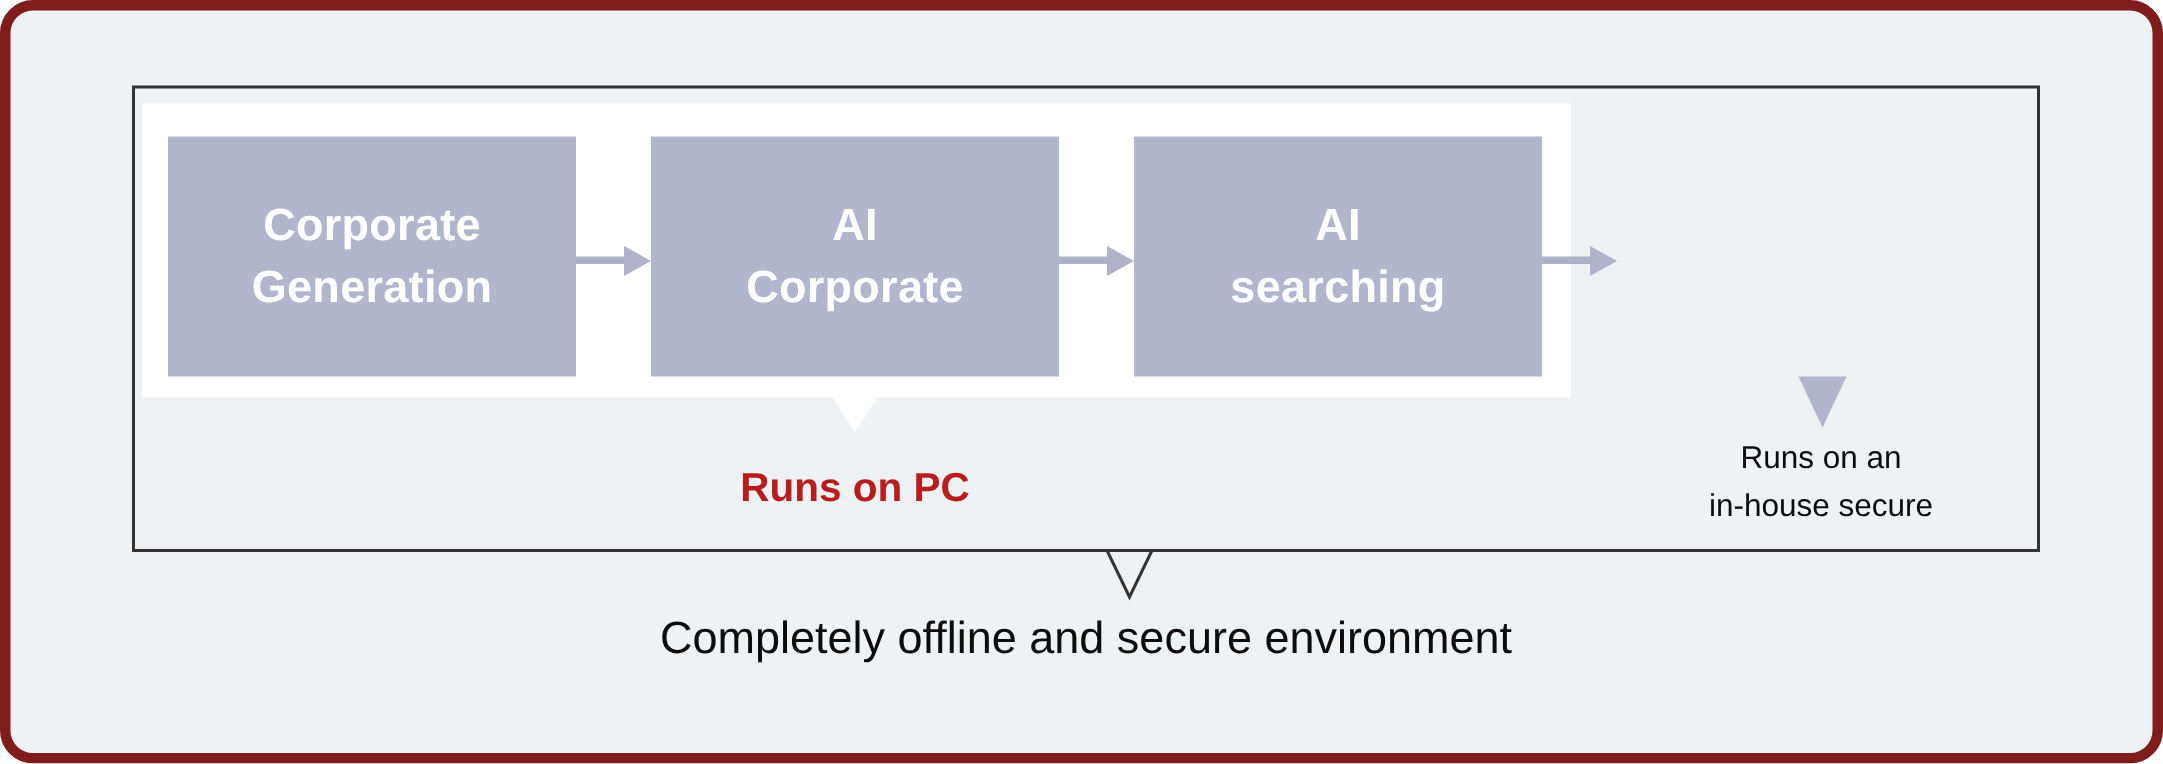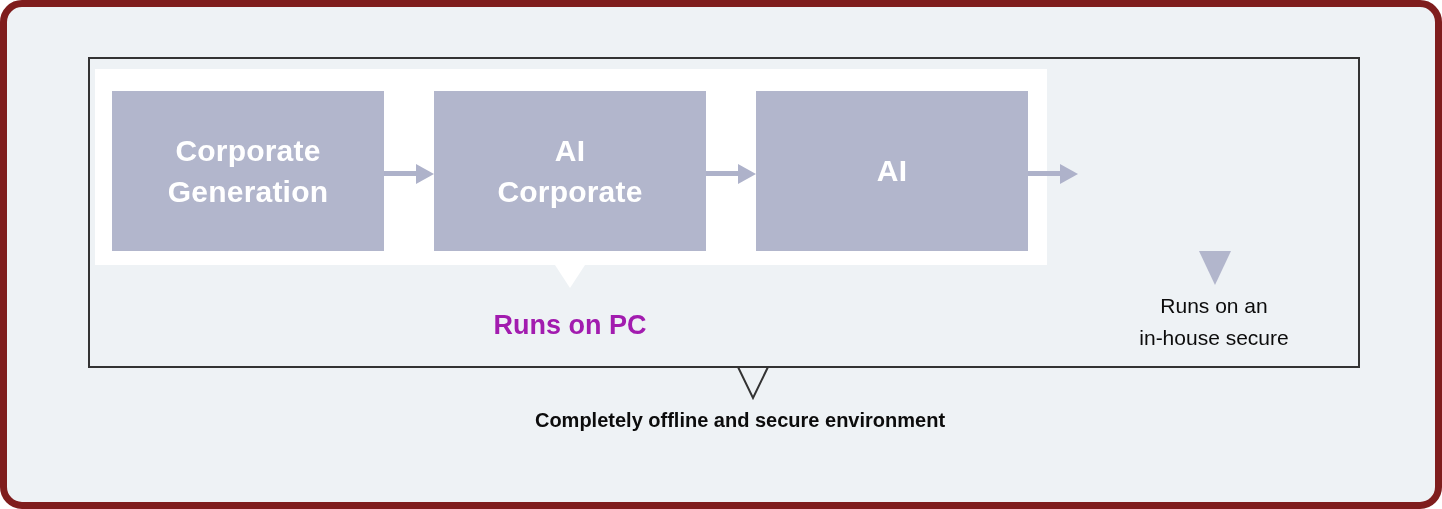--- a/index.html
+++ b/index.html
@@ -133,41 +133,41 @@
 
   
   .label-pc {
     position: absolute;
     left: 413px;
     top: 303px;
     width: 300px;
     text-align: center;
     font-size: 27px;
     font-weight: bold;
-    color: #a21caf;
+    color: #b91c1c;
   }
   .label-server {
     position: absolute;
     left: 1088px;
     top: 283px;
     width: 238px;
     text-align: center;
     font-size: 21px;
     font-weight: normal;
     line-height: 1.5;
     color: #0c0c0c;
   }
   .label-offline {
     position: absolute;
-    left: 253px;
+    left: 237px;
     top: 402px;
     width: 960px;
     text-align: center;
-    font-size: 20px;
-    font-weight: bold;
+    font-size: 30px;
+    font-weight: normal;
     color: #0c0c0c;
   }
   .nowrap { white-space: nowrap; }
 </style>
 </head>
 <body>
 
 <div class="frame">
 
   <div class="inner-region">
@@ -201,20 +201,21 @@
     </div>
 
     <div class="arrow arrow-2">
       <span class="shaft"></span>
       <span class="head"></span>
     </div>
 
     <div class="pbox pbox-3">
       <div>
         <span class="nowrap">AI</span><br>
+        <span class="nowrap">searching</span>
       </div>
     </div>
 
     <div class="arrow arrow-3">
       <span class="shaft"></span>
       <span class="head"></span>
     </div>
 
 
     <div class="server-notch"></div>

